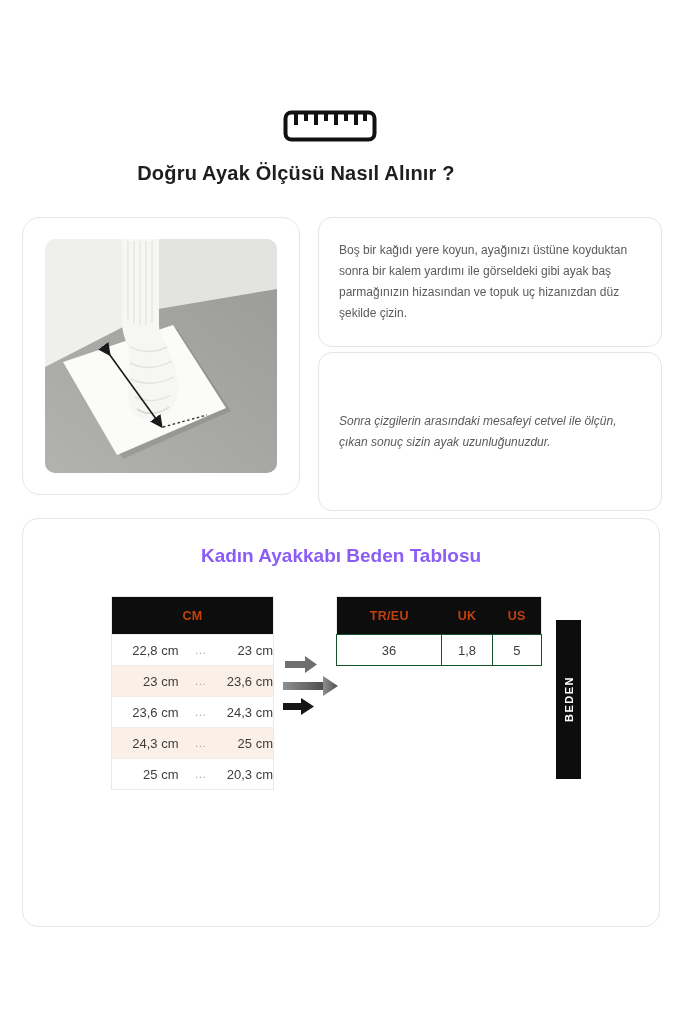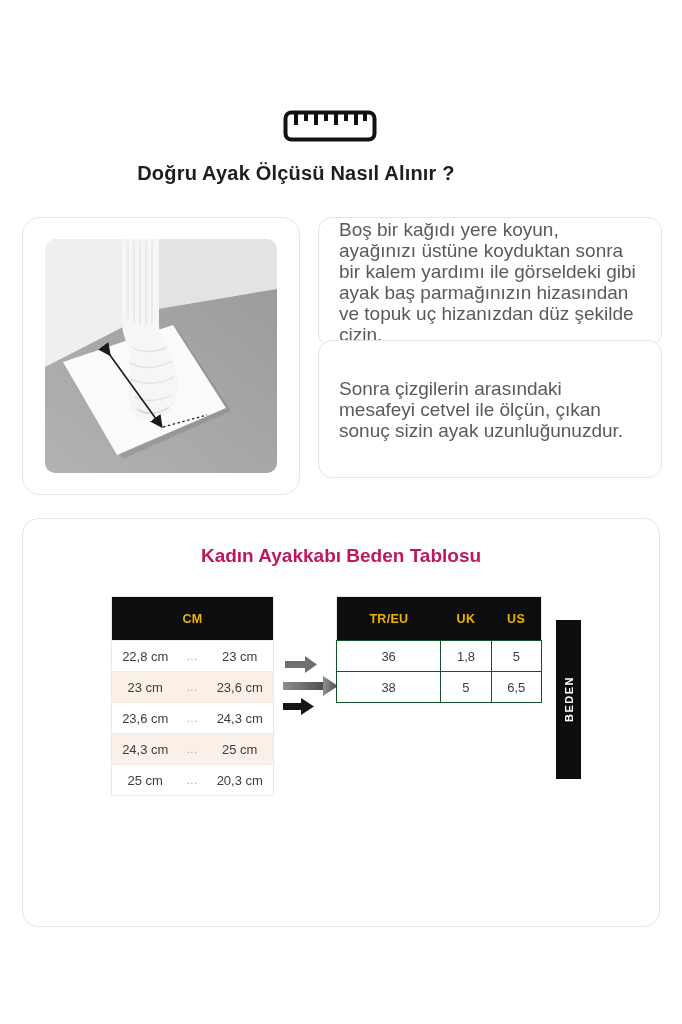--- a/index.html
+++ b/index.html
@@ -18,40 +18,40 @@
   .photo-card { position:absolute; left:22px; top:217px; width:278px; height:278px;
     border:1px solid #e6e6e6; border-radius:18px; background:#fff; }
   .photo-inner { position:absolute; left:22px; top:21px; width:232px; height:234px;
     border-radius:10px; overflow:hidden; }
   .photo-inner svg { display:block; }
 
   
   .info-card { position:absolute; left:318px; width:344px; border:1px solid #e5e5e5;
     border-radius:14px; background:#fff; display:flex; align-items:center; }
   .info-card-1 { top:217px; height:130px; }
-  .info-card-2 { top:340px; height:138px; }
-  .info-card p { padding:0 22px 0 20px; font-size:19px; line-height:21px; color:#5a5a5a; }
+  .info-card-2 { top:352px; height:159px;font-style:italic; }
+  .info-card p { padding:0 22px 0 20px; font-size:12px; line-height:21px; color:#5a5a5a; }
 
   
   .table-card { position:absolute; left:22px; top:518px; width:638px; height:409px;
     border:1px solid #e6e6e6; border-radius:16px; background:#fff; }
   .table-title { position:absolute; top:26px; left:0; width:100%; text-align:center;
-    font-size:19px; font-weight:700; color:#be185d; }
+    font-size:19px; font-weight:700; color:#8b5cf6; }
 
   table { border-collapse:collapse; }
   .cm-table { position:absolute; left:88px; top:77px; width:163px; }
   .conv-table { position:absolute; left:313px; top:77px; width:206px; }
 
-  th { background:#0d0d0d; color:#eab308; font-size:12.5px; font-weight:600;
-    height:44px; text-align:center; letter-spacing:.3px; }
+  th { background:#0d0d0d; color:#c2410c; font-size:12.5px; font-weight:600;
+    height:38px; text-align:center; letter-spacing:.3px; }
   td { height:31px; text-align:center; font-size:13px; color:#3d3d3d;
     border:1px solid #14532d; background:#fff; }
   tr.alt td { background:#fbf0e7; border-color:#f6ebe2; }
   .cm-table td { border-left:none; border-right:none; border:1px solid #ececec;
-    border-left-width:0; border-right-width:0; }
+    border-left-width:0; border-right-width:0;text-align:right; }
   .cm-table { border:1px solid #e9e9e9; }
   .conv-table { border:1px solid #e9e9e9; }
   td.dots { color:#9a9a9a; font-size:10px; width:28px; letter-spacing:1px; }
   .cm-table td.val { width:67px; }
 
   
   .arrows-wrap { position:absolute; left:258px; top:133px; width:62px; height:66px; }
 
   
   .beden-strip { position:absolute; left:533px; top:101px; width:25px; height:159px;
@@ -209,25 +209,20 @@
             <th>UK</th>
             <th>US</th>
           </tr>
       </thead>
       <tbody>
           <tr>
             <td>36</td>
             <td>1,8</td>
             <td>5</td>
           </tr>
-          <tr>
-            <td>38</td>
-            <td>5</td>
-            <td>6,5</td>
-          </tr>
         </tbody>
     </table>
 
     <div class="beden-strip">
       <span>BEDEN</span>
     </div>
   </div>
 
 </div>
 

